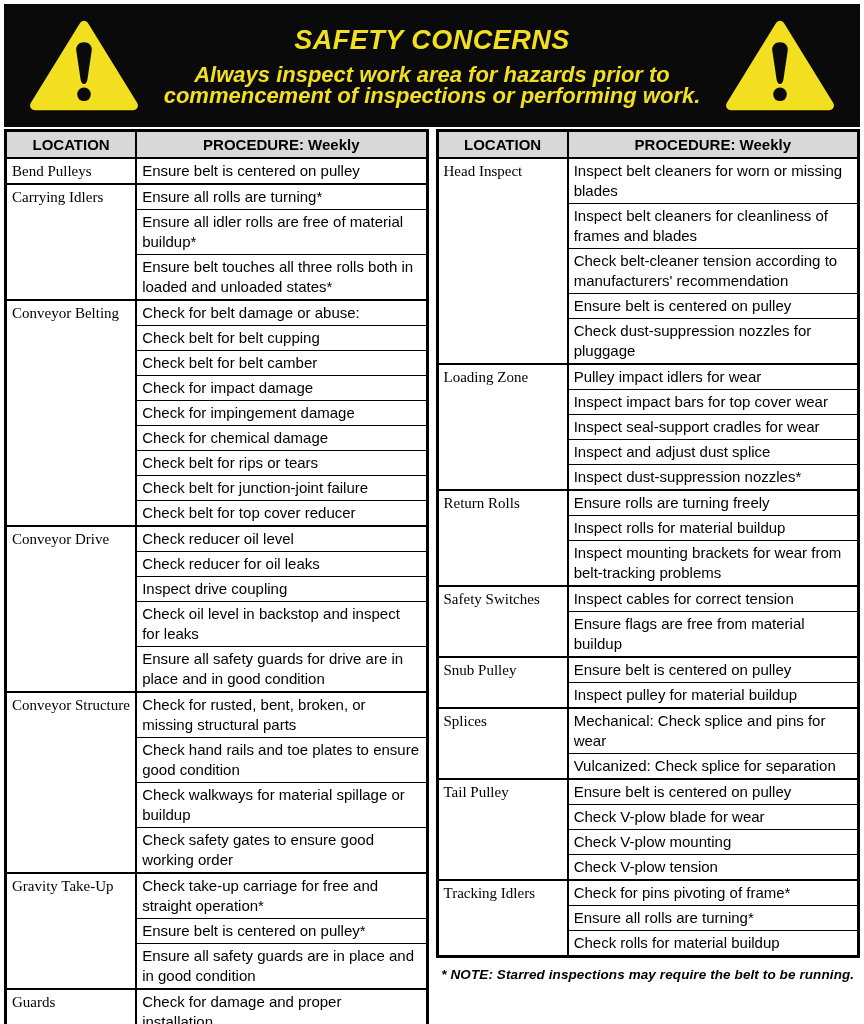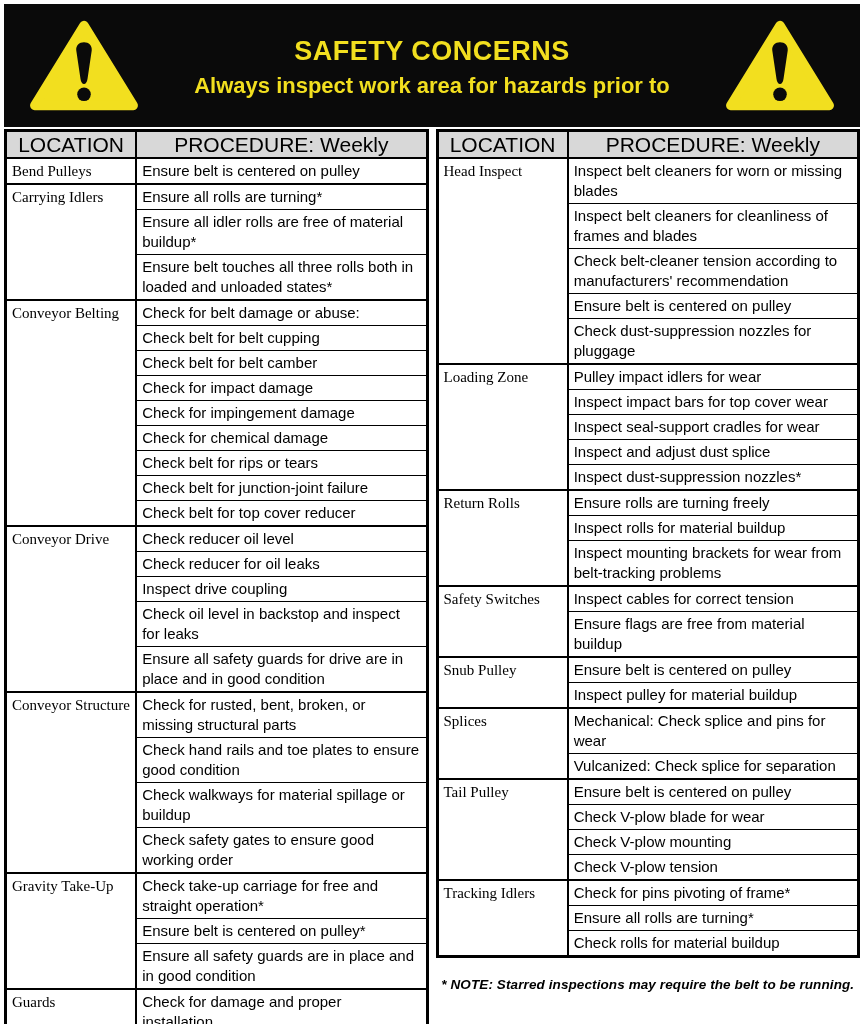--- a/index.html
+++ b/index.html
@@ -9,74 +9,75 @@
     font-family:"Liberation Sans","DejaVu Sans",sans-serif;
     color:#000;
   }
   
   #banner{
     height:123px;background:var(--banner-bg,#0a0a0a);
     display:flex;align-items:center;justify-content:space-between;
     padding:0 24px;box-sizing:border-box;margin-bottom:2px;
   }
   .tri{color:var(--accent-yellow,#f2df1f);flex:0 0 auto;display:block;}
-  .banner-text{flex:1 1 auto;text-align:center;padding:0 10px;}
+  .banner-text{flex:1 1 auto;text-align:center;padding:0 10px;font-style:italic;}
   .banner-title{
     color:var(--accent-yellow,#f2df1f);font-size:27px;font-weight:bold;
     letter-spacing:.5px;line-height:30px;margin-bottom:9px;
   }
   .banner-sub{
     color:var(--accent-yellow,#f2df1f);font-size:22px;font-weight:bold;
     line-height:21px;
   }
   
   #tables{display:flex;gap:7px;align-items:flex-start;}
   .tcol{flex:1 1 0;min-width:0;}
   table.insp{
     border-collapse:collapse;width:100%;table-layout:fixed;
     border:3px solid #000;font-size:15px;
   }
   table.insp col.loc-col{width:31%;}
   table.insp col.proc-col{width:69%;}
   table.insp th{
     background:var(--header-gray,#d8d8d8);
-    font-weight:normal;font-size:21px;text-align:center;
+    font-weight:bold;font-size:15px;text-align:center;
     padding:3px 4px;border:2px solid #000;border-bottom:2.5px solid #000;
     line-height:19px;
   }
   table.insp td{
     border:1.5px solid #000;padding:2px 5px;vertical-align:top;
     line-height:20px;background:#fff;
   }
   table.insp td.loc{border-right:2.5px solid #000;font-family:Liberation Serif, serif;}
   table.insp tr.sec-start td{border-top:2.5px solid #000;}
   table.insp td.indent{}
   
   #footnote{
-    margin-top:19px;text-align:center;
+    margin-top:9px;text-align:center;
     font-size:13.5px;font-weight:bold;font-style:italic;
     letter-spacing:.1px;
   }
 </style>
 </head>
 <body>
 
 <div id="page">
 
   <div id="banner">
     <svg class="tri" viewBox="0 0 120 100" width="112" height="93" aria-hidden="true">
       <polygon points="60,7 113,93 7,93" fill="currentColor" stroke="currentColor" stroke-width="10" stroke-linejoin="round"></polygon>
       <path d="M60 25 c-5.2 0 -9 3.8 -8.3 8.8 l4.5 30.5 c0.5 3.5 1.9 5.7 3.8 5.7 s3.3 -2.2 3.8 -5.7 l4.5 -30.5 c0.7 -5 -3.1 -8.8 -8.3 -8.8 z" fill="#0a0a0a"></path>
       <circle cx="60" cy="81" r="7.3" fill="#0a0a0a"></circle>
     </svg>
 
     <div class="banner-text">
       <div class="banner-title">SAFETY CONCERNS</div>
       <div class="banner-sub">
         <div>Always inspect work area for hazards prior to</div>
+        <div>commencement of inspections or performing work.</div>
       </div>
     </div>
 
     <svg class="tri" viewBox="0 0 120 100" width="112" height="93" aria-hidden="true">
       <polygon points="60,7 113,93 7,93" fill="currentColor" stroke="currentColor" stroke-width="10" stroke-linejoin="round"></polygon>
       <path d="M60 25 c-5.2 0 -9 3.8 -8.3 8.8 l4.5 30.5 c0.5 3.5 1.9 5.7 3.8 5.7 s3.3 -2.2 3.8 -5.7 l4.5 -30.5 c0.7 -5 -3.1 -8.8 -8.3 -8.8 z" fill="#0a0a0a"></path>
       <circle cx="60" cy="81" r="7.3" fill="#0a0a0a"></circle>
     </svg>
   </div>
 

